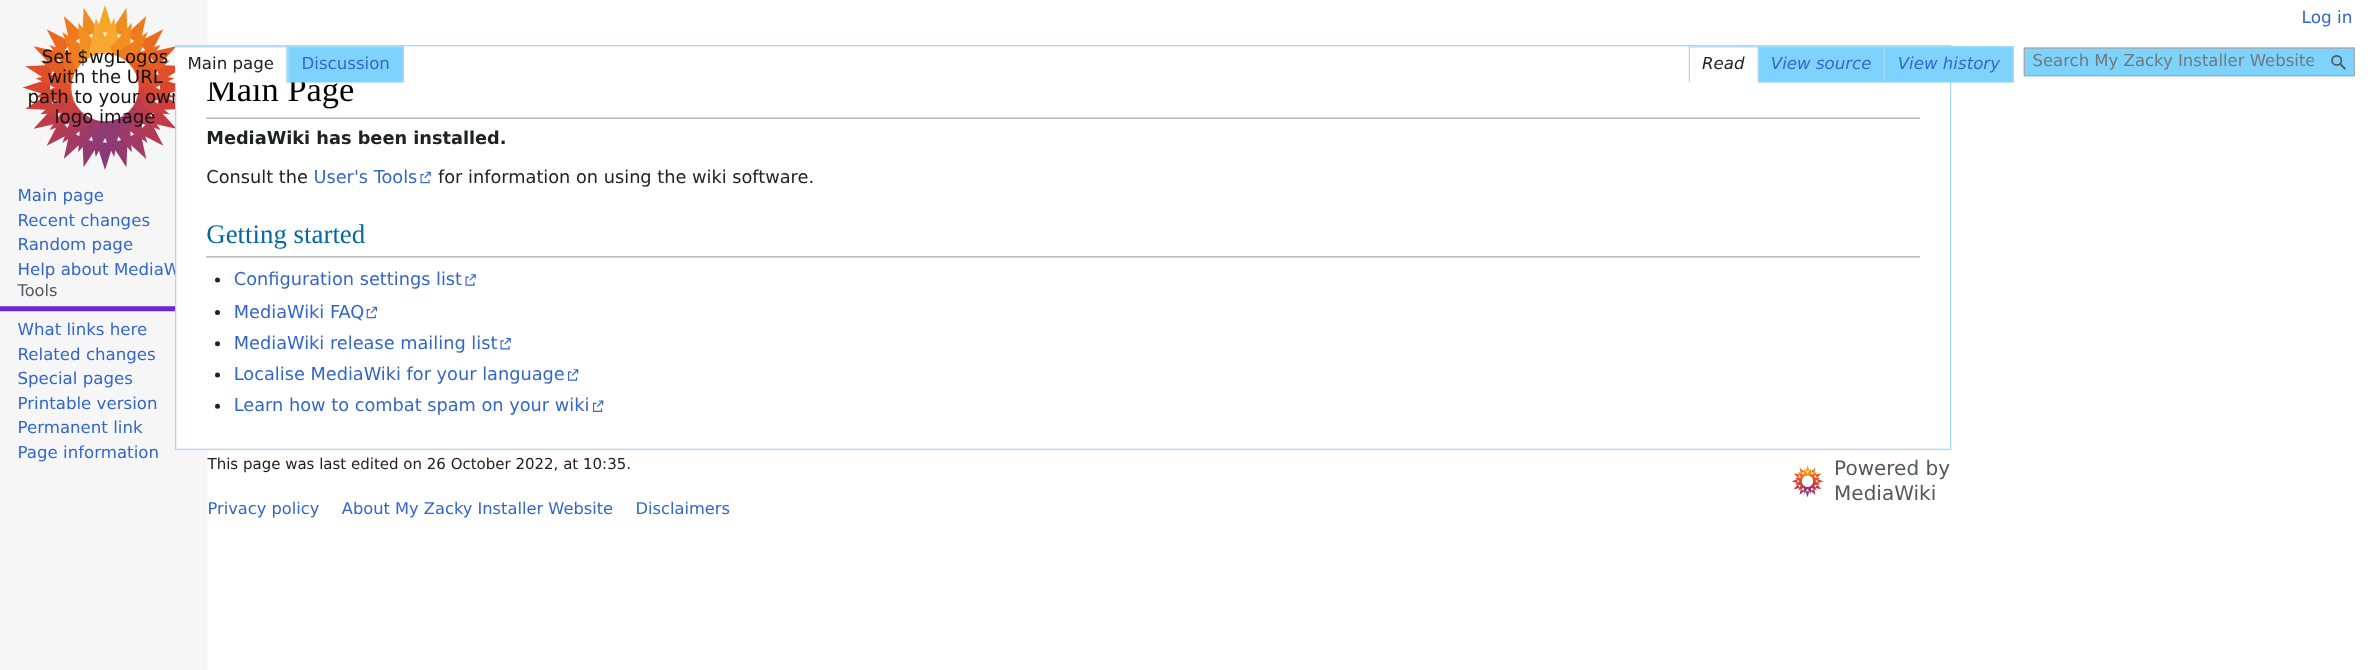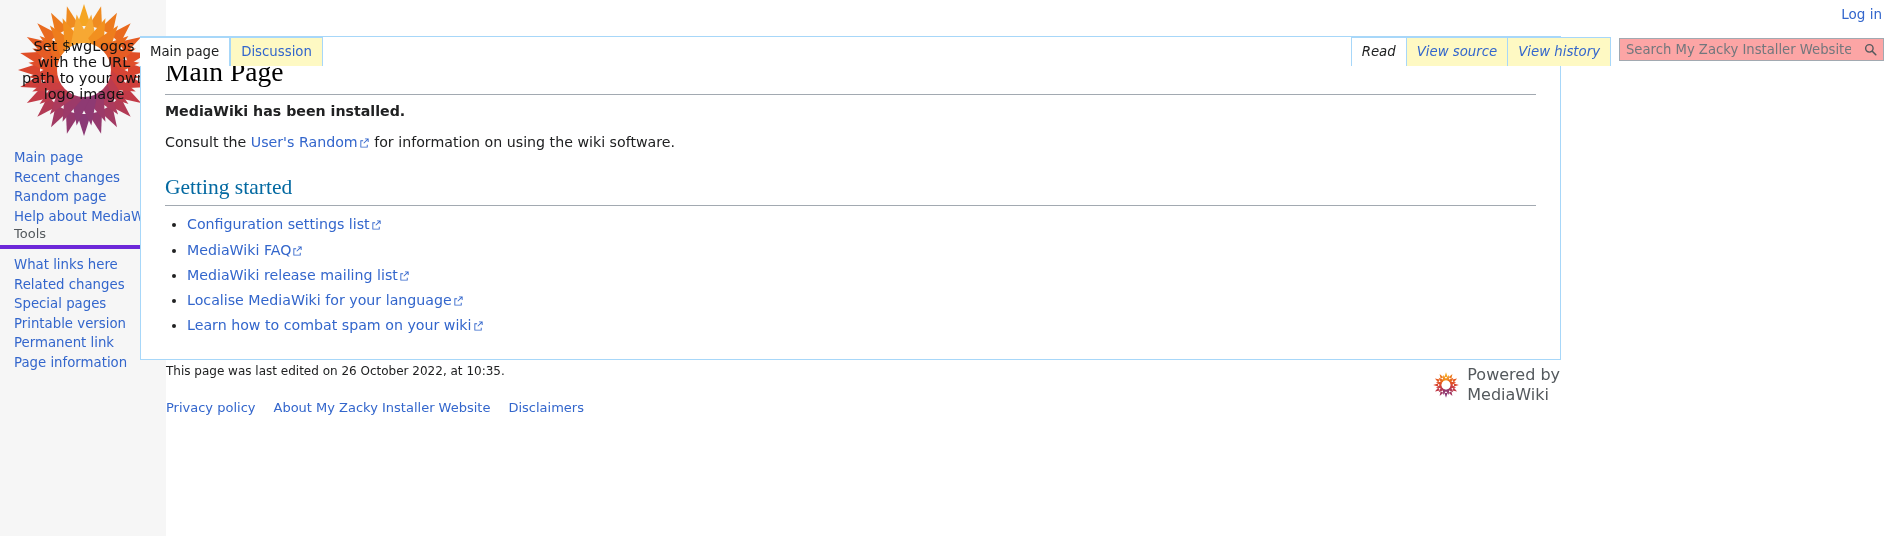--- a/index.html
+++ b/index.html
@@ -79,21 +79,21 @@
   #ns-tabs{
     position:absolute;left:140px;top:36px;
     display:flex;align-items:flex-end;
     height:30px;
     z-index:4;
   }
   .ns-tab{
     display:flex;align-items:center;
     height:29px;padding:0 10px;
     font-size:13.3px;
-    background:#fef9c3;
+    background:#7dd3fc;
     border:1px solid #a7d7f9;
     border-bottom:none;
     color:#3366cc;
     box-sizing:border-box;
     line-height:1;
   }
   .ns-tab.selected{
     background:#ffffff;
     color:#202122;
     border-left-color:#a7d7f9;
@@ -107,21 +107,21 @@
     z-index:4;
   }
   #action-tabs .ns-tab{border-left:none;font-style:italic;}
   #action-tabs .ns-tab:first-child{border-left:1px solid #a7d7f9;}
 
   
   #search-box{
     position:absolute;top:38px;right:12px;
     width:265px;height:23px;
     border:1px solid #a2a9b1;
-    background:#fca5a5;
+    background:#7dd3fc;
     box-sizing:border-box;
     display:flex;align-items:flex-end;
     z-index:4;
   }
   #search-input{
     border:none;outline:none;
     flex:1;height:21px;
     padding:0 6px;
     font-size:13.2px;
     font-family:"DejaVu Sans","Liberation Sans",sans-serif;
@@ -410,21 +410,21 @@
     </svg>
   </button>
 </div>
 
 <div id="content-wrap">
   <div id="content">
     <h1 class="firstHeading">Main Page</h1>
 
     <p class="intro-bold">MediaWiki has been installed.</p>
 
-    <p class="bodytext"><span>Consult the </span><a href="#">User's Random</a><span class="ext-icon"><svg width="11" height="11" viewBox="0 0 12 12">
+    <p class="bodytext"><span>Consult the </span><a href="#">User's Tools</a><span class="ext-icon"><svg width="11" height="11" viewBox="0 0 12 12">
             <path d="M1.5 3.5h3v1h-2v6h6v-2h1v3h-8z" fill="#3366cc"></path>
             <path d="M6.5 1.5h4v4h-1v-2.3l-4 4-0.7-0.7 4-4h-2.3z" fill="#3366cc"></path>
           </svg></span><span> for information on using the wiki software.</span></p>
 
     <h2 class="section-heading">Getting started</h2>
 
     <ul class="bullets">
       <li><a href="#">Configuration settings list</a><span class="ext-icon"><svg width="11" height="11" viewBox="0 0 12 12">
               <path d="M1.5 3.5h3v1h-2v6h6v-2h1v3h-8z" fill="#3366cc"></path>
               <path d="M6.5 1.5h4v4h-1v-2.3l-4 4-0.7-0.7 4-4h-2.3z" fill="#3366cc"></path>

